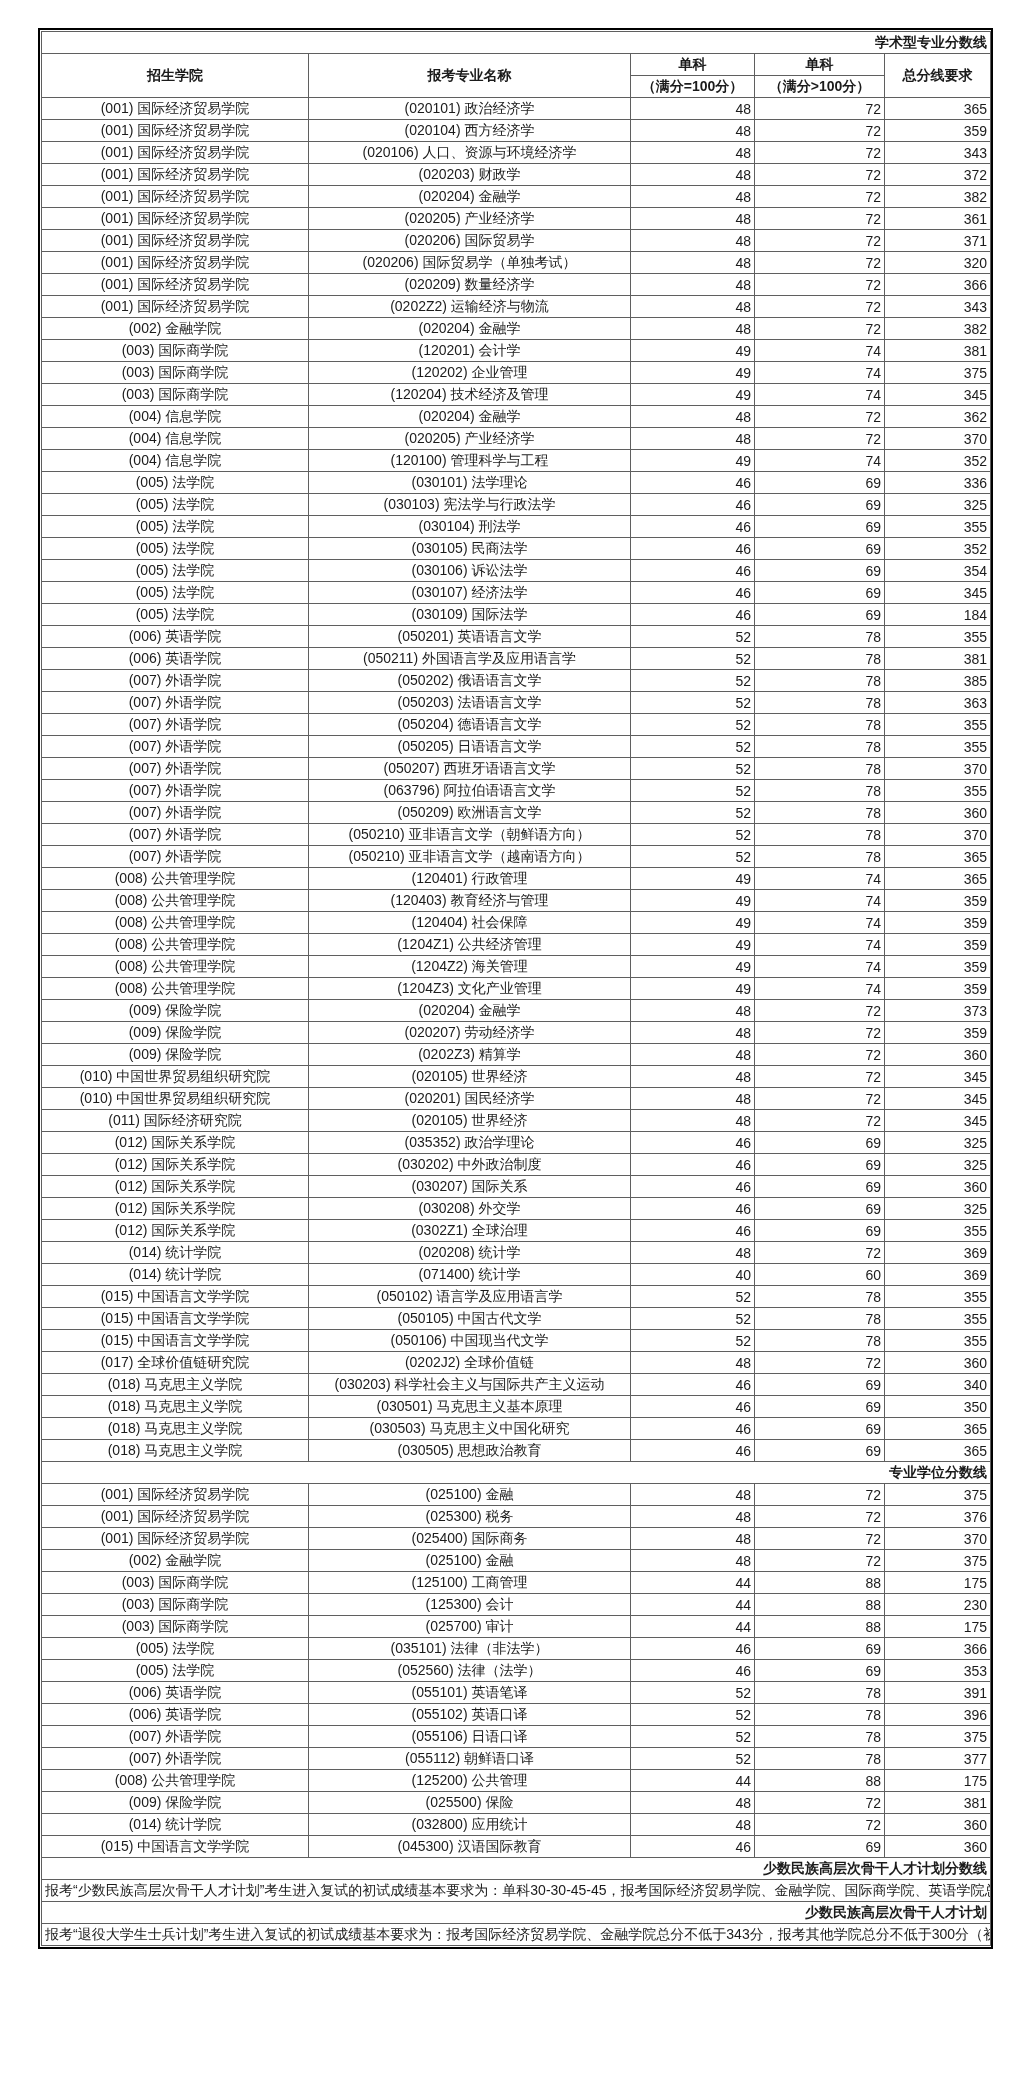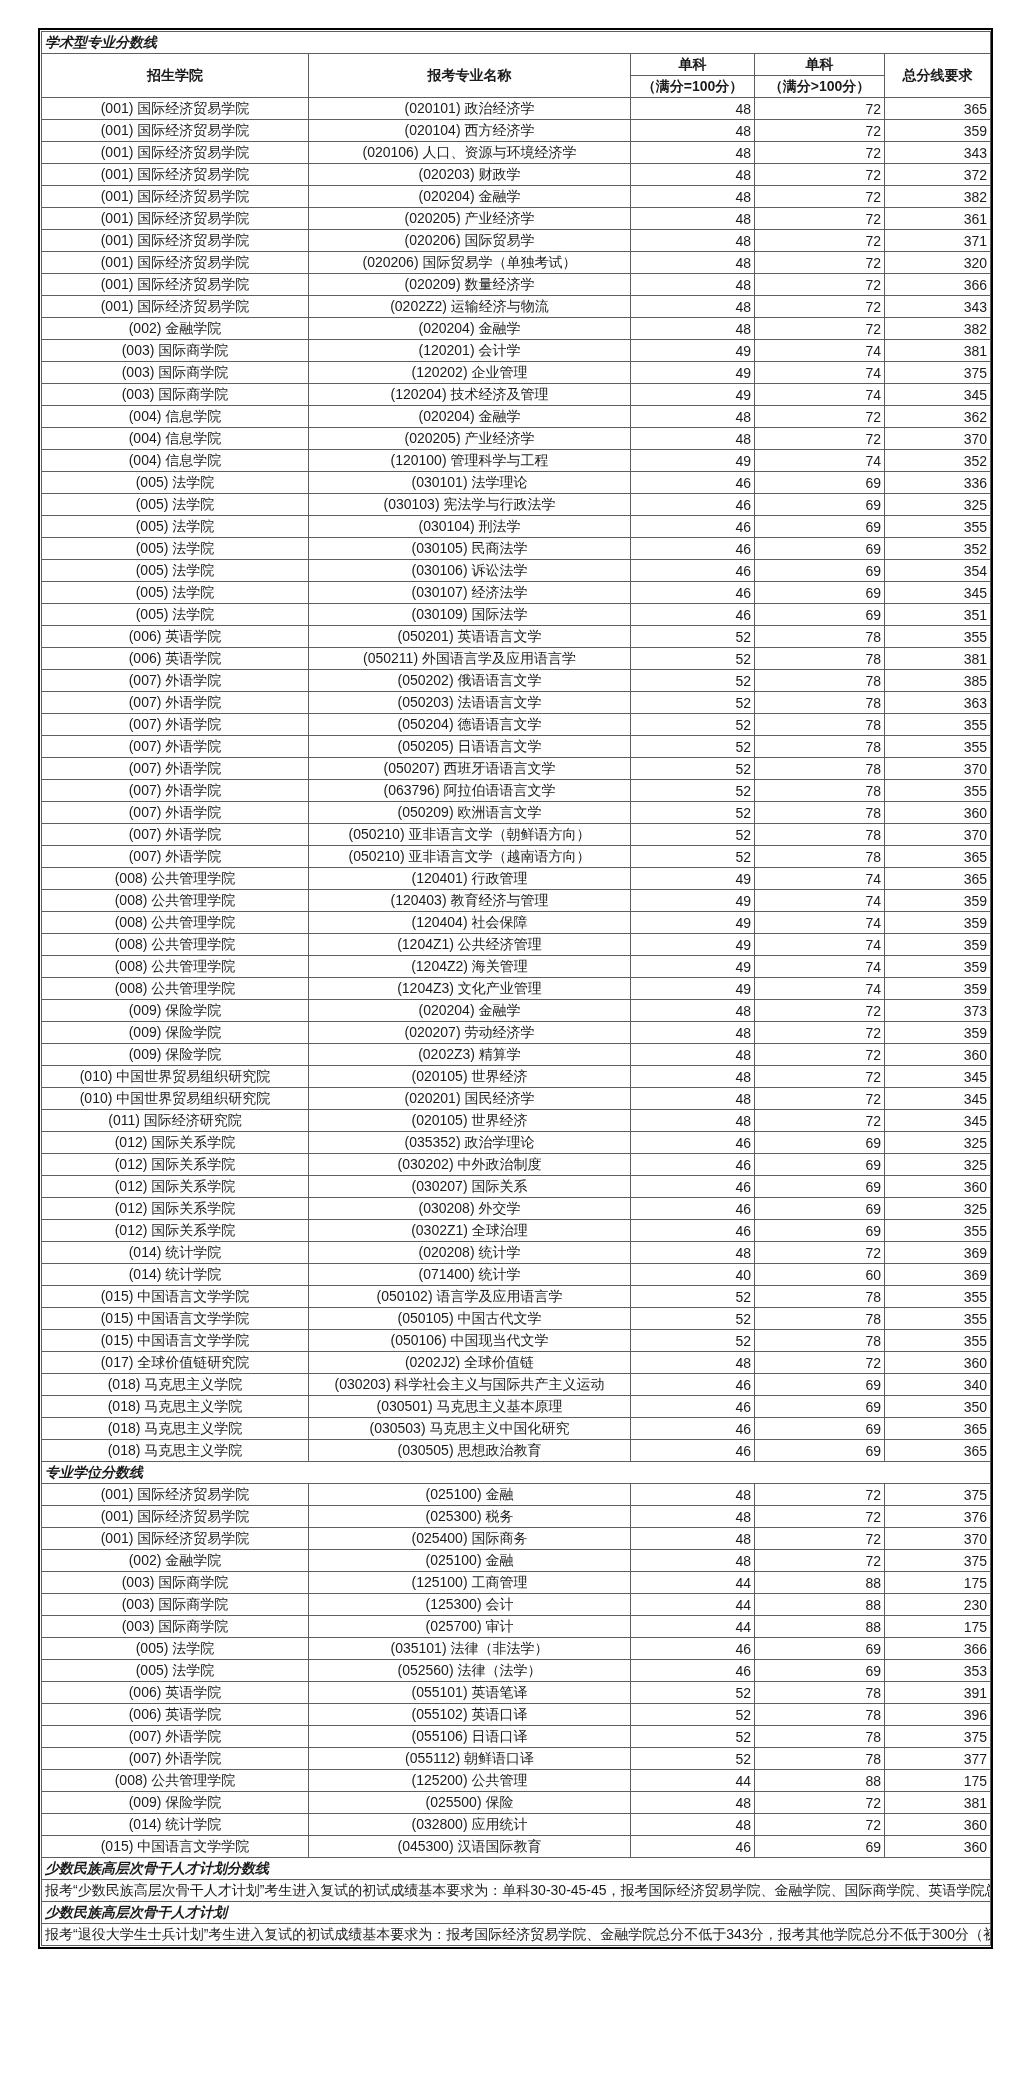--- a/index.html
+++ b/index.html
@@ -33,25 +33,24 @@
     border: 1px solid #5f5f5f;
     font-size: 14px;
     color: #1b1b1b;
     height: 21px;
     padding: 0 3px;
     overflow: hidden;
     white-space: nowrap;
   }
   td.section-title {
     font-weight: bold;
-    text-align: left;
+    text-align: right;
     font-size: 15px;
     height: 23px;
     white-space: nowrap;
-    font-style: italic;
   }
   td.col-head {
     font-weight: bold;
     text-align: center;
     font-size: 14px;
   }
   td.c-text { text-align: center; }
   td.c-num  { text-align: right; padding-right: 2px; }
   td.note-cell {
     text-align: left;
@@ -253,21 +252,21 @@
             <td class="c-text">(030107) 经济法学</td>
             <td class="c-num">46</td>
             <td class="c-num">69</td>
             <td class="c-num">345</td>
           </tr>
           <tr>
             <td class="c-text">(005) 法学院</td>
             <td class="c-text">(030109) 国际法学</td>
             <td class="c-num">46</td>
             <td class="c-num">69</td>
-            <td class="c-num">351</td>
+            <td class="c-num">184</td>
           </tr>
           <tr>
             <td class="c-text">(006) 英语学院</td>
             <td class="c-text">(050201) 英语语言文学</td>
             <td class="c-num">52</td>
             <td class="c-num">78</td>
             <td class="c-num">355</td>
           </tr>
           <tr>
             <td class="c-text">(006) 英语学院</td>

